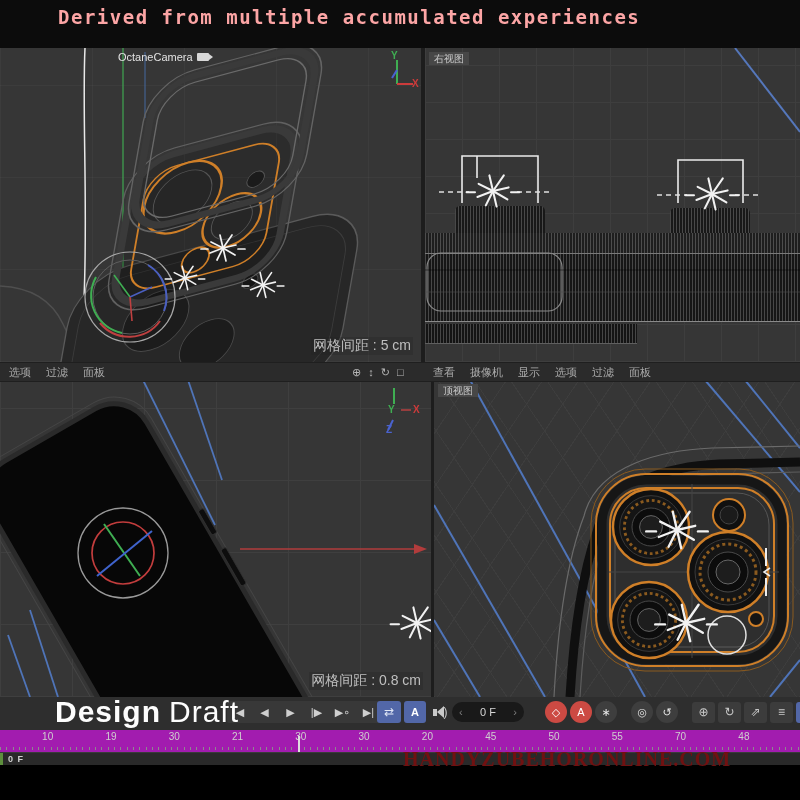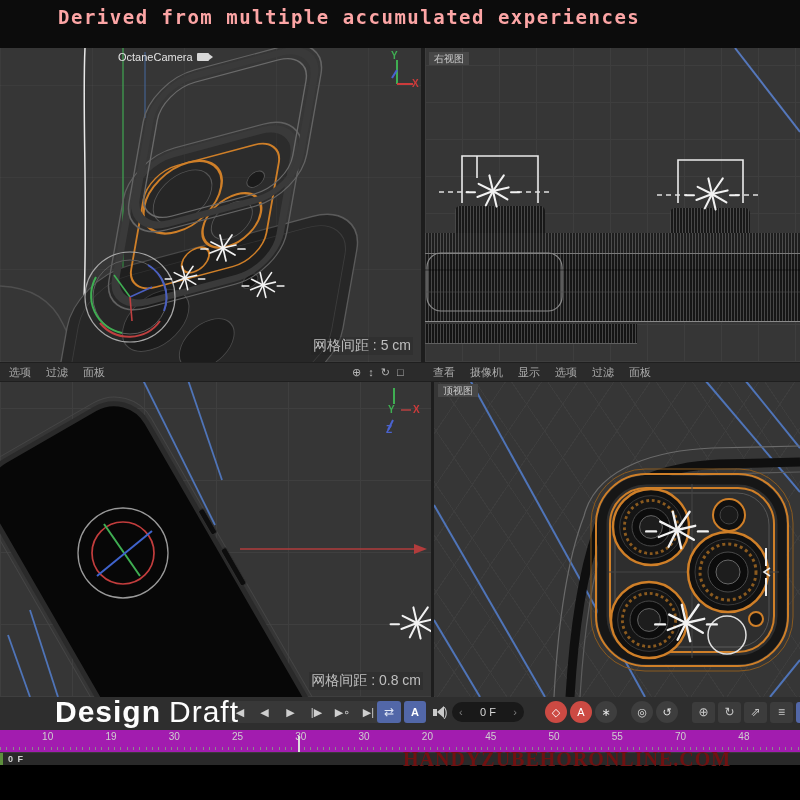--- a/index.html
+++ b/index.html
@@ -362,21 +362,21 @@
       <span class="sq">≡</span>
       <span class="sq blue">✎</span>
     </div>
 </div>
 
 <div id="ruler">
   <div id="ruler-nums">
       <span>10</span>
       <span>19</span>
       <span>30</span>
-      <span>25</span>
+      <span>21</span>
       <span>30</span>
       <span>30</span>
       <span>20</span>
       <span>45</span>
       <span>50</span>
       <span>55</span>
       <span>70</span>
       <span>48</span>
     </div>
   <div id="ticks"></div>

